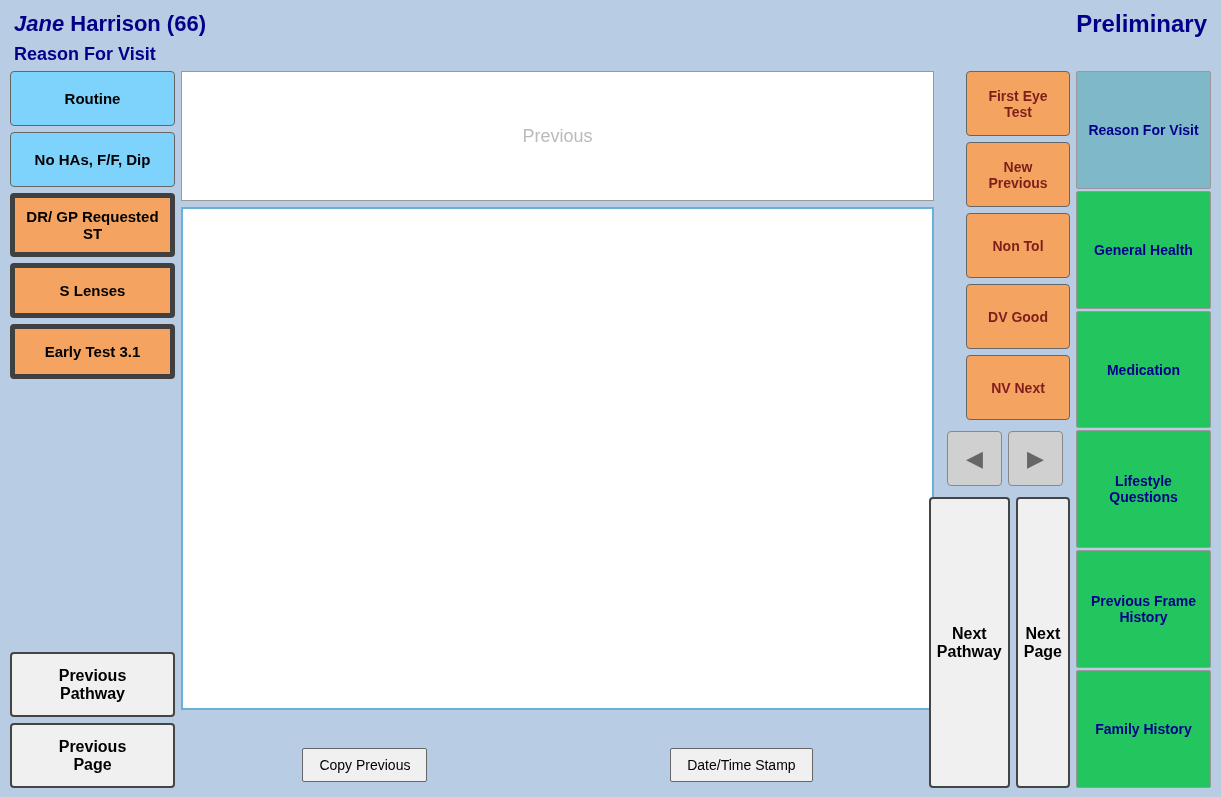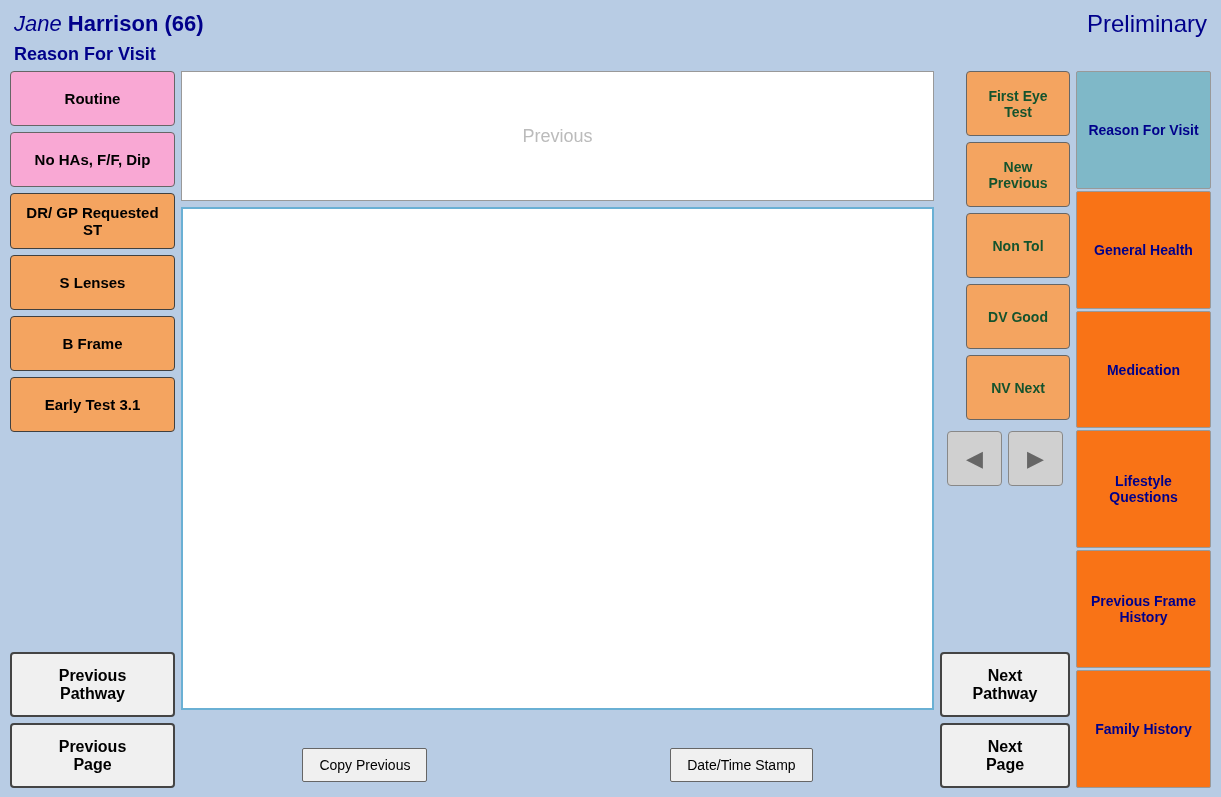--- a/index.html
+++ b/index.html
@@ -18,28 +18,28 @@
       margin-bottom: 6px;
       padding: 0 4px;
     }
     .header-patient {
       font-size: 22px;
       color: #00008b;
       font-weight: normal;
     }
     .header-patient em {
       font-style: italic;
-      font-weight: normal;
+      font-weight: bold;
     }
     .header-patient strong {
       font-weight: bold;
     }
     .header-title {
       font-size: 24px;
-      font-weight: normal;
+      font-weight: bold;
       color: #00008b;
     }
     .header-reference {
       font-size: 22px;
       font-weight: bold;
       color: #00008b;
     }
     .section-label {
       font-size: 18px;
       font-weight: bold;
@@ -53,37 +53,37 @@
       height: calc(100% - 60px);
     }
     .left-panel {
       display: flex;
       flex-direction: column;
       gap: 6px;
       width: 165px;
       flex-shrink: 0;
     }
     .btn-green {
-      background: #f9a8d4;
+      background: #7dd3fc;
       border: 1px solid #666;
       border-radius: 4px;
       padding: 10px 6px;
       text-align: center;
       font-size: 15px;
       font-weight: bold;
       color: #000;
       cursor: pointer;
       min-height: 55px;
       display: flex;
       align-items: center;
       justify-content: center;
     }
     .btn-orange {
       background: #f4a460;
-      border: 1px solid #404040;
+      border: 5px solid #404040;
       border-radius: 4px;
       padding: 10px 6px;
       text-align: center;
       font-size: 15px;
       font-weight: bold;
       color: #000;
       cursor: pointer;
       min-height: 55px;
       display: flex;
       align-items: center;
@@ -163,21 +163,21 @@
       width: 130px;
     }
     .btn-right {
       background: #f4a460;
       border: 1px solid #666;
       border-radius: 4px;
       padding: 10px 6px;
       text-align: center;
       font-size: 14px;
       font-weight: bold;
-      color: #14532d;
+      color: #7f1d1d;
       cursor: pointer;
       min-height: 65px;
       display: flex;
       align-items: center;
       justify-content: center;
       margin-left: 26px;
     }
     .right-arrow-row {
       display: flex;
       gap: 6px;
@@ -198,21 +198,21 @@
       font-size: 22px;
       color: #666;
     }
     .sidebar-panel {
       display: flex;
       flex-direction: column;
       gap: 2px;
       width: 135px;
     }
     .sidebar-item {
-      background: #f97316;
+      background: #22c55e;
       border: 1px solid #999;
       border-radius: 2px;
       padding: 10px 6px;
       text-align: center;
       font-size: 14px;
       font-weight: bold;
       color: #00008b;
       cursor: pointer;
       flex: 1;
       display: flex;
@@ -237,21 +237,20 @@
 
 <div class="section-label">Reason For Visit</div>
 
 <div class="main-layout">
 
   <div class="left-panel">
     <div class="btn-green">Routine</div>
     <div class="btn-green">No HAs, F/F, Dip</div>
     <div class="btn-orange">DR/ GP Requested  ST</div>
     <div class="btn-orange">S Lenses</div>
-    <div class="btn-orange">B Frame</div>
     <div class="btn-orange">Early Test 3.1</div>
 
     <div style="flex:1; display:flex; flex-direction:column; justify-content:flex-end; gap:6px;">
       <div class="btn-nav" style="white-space:pre-line;">Previous
 Pathway</div>
       <div class="btn-nav" style="white-space:pre-line;">Previous
 Page</div>
     </div>
   </div>
 
@@ -274,21 +273,21 @@
     <div class="right-buttons">
       <div class="btn-right">First Eye Test</div>
       <div class="btn-right">New Previous</div>
       <div class="btn-right">Non Tol</div>
       <div class="btn-right">DV Good</div>
       <div class="btn-right">NV Next</div>
       <div class="right-arrow-row">
         <div class="btn-arrow">◀</div>
         <div class="btn-arrow">▶</div>
       </div>
-      <div style="flex:1; display:flex; flex-direction:column; justify-content:flex-end; gap:6px;">
+      <div style="flex:1; display:flex; flex-direction:row; justify-content:flex-end; gap:6px;">
         <div class="btn-nav" style="white-space:pre-line;">Next
 Pathway</div>
         <div class="btn-nav" style="white-space:pre-line;">Next
 Page</div>
       </div>
     </div>
 
     <div class="sidebar-panel">
       <div class="sidebar-item active">Reason For Visit</div>
       <div class="sidebar-item">General Health</div>

